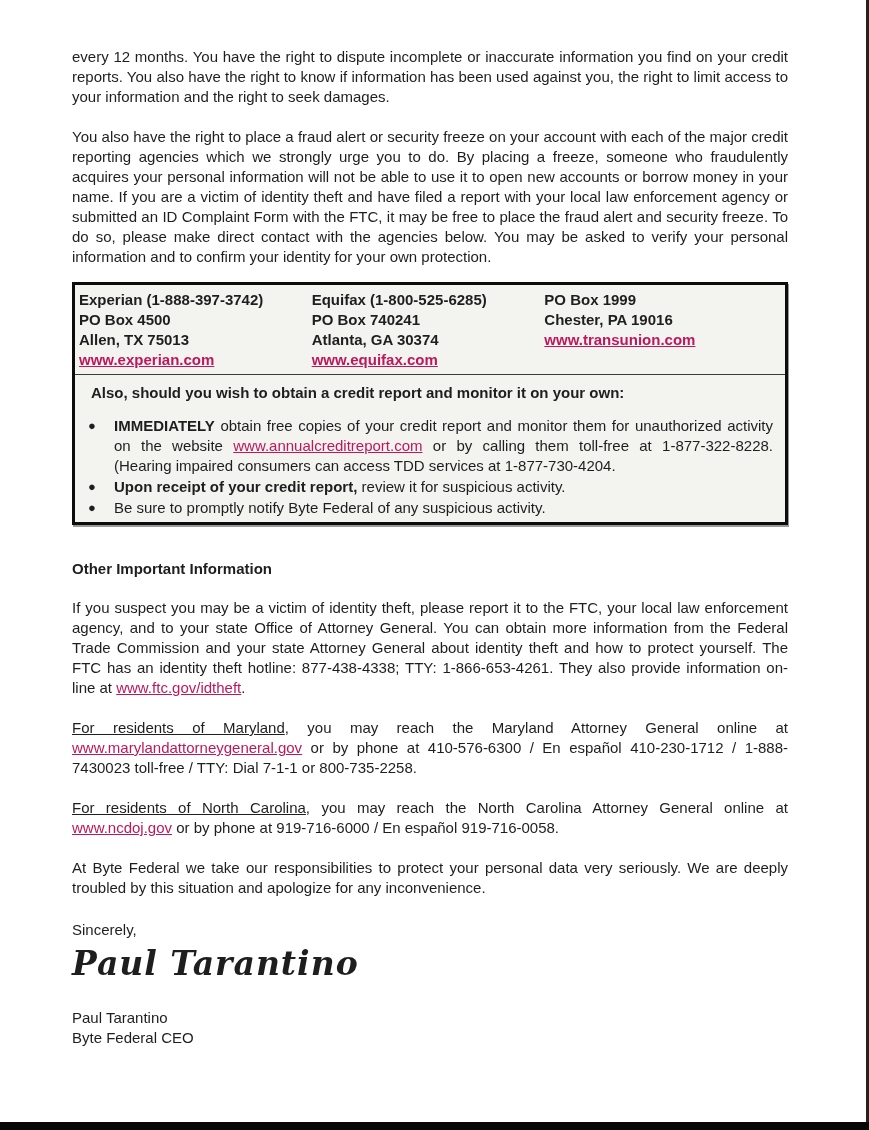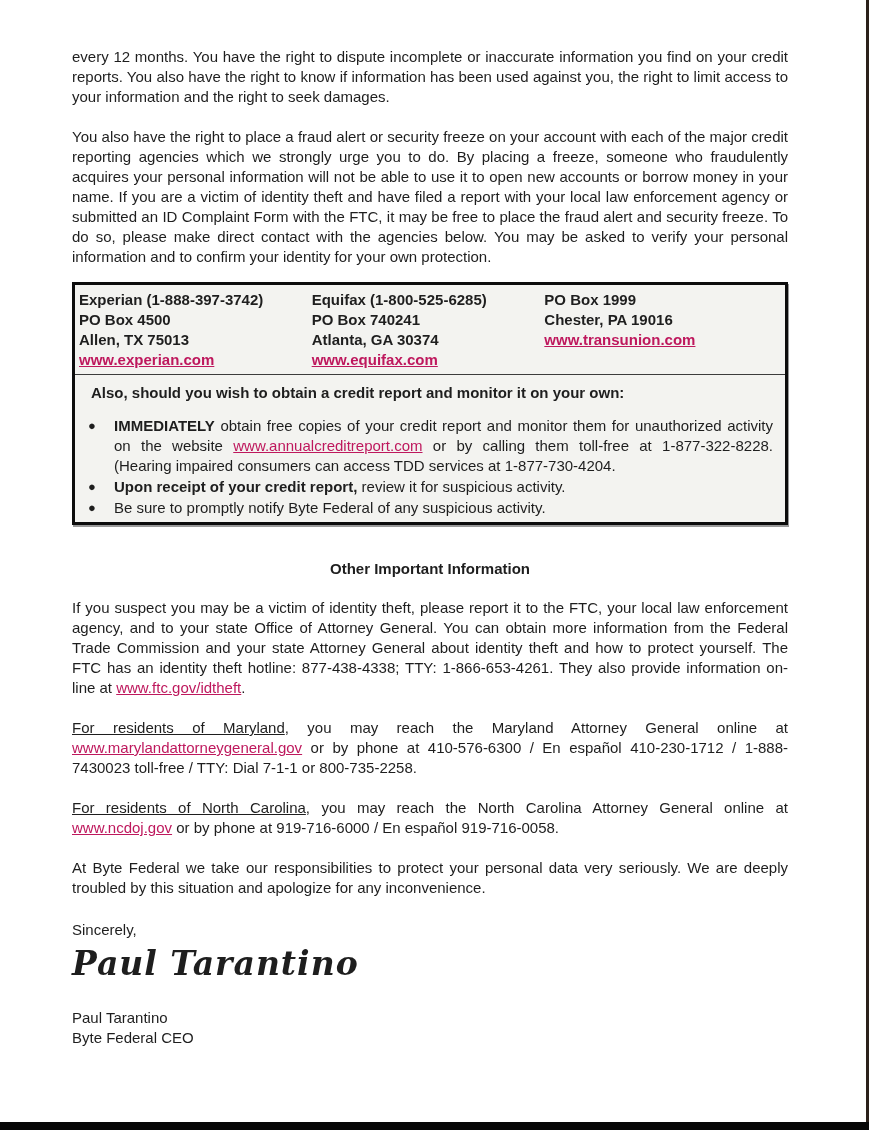--- a/index.html
+++ b/index.html
@@ -30,21 +30,21 @@
   }
   .agency { line-height:20px; }
   .agency .line { font-weight:bold; }
   .box-lower { padding:8px 8px 4px 4px; }
   .also-heading { font-weight:bold; margin:0 0 13px 12px; }
   .bullet { display:flex; margin:0; }
   .bullet .dot { flex:0 0 26px; padding-left:9px; font-size:13px; }
   .bullet .btext { flex:1; text-align:justify; padding-right:4px; }
   .bullet.spaced { margin-bottom:1px; }
 
-  .section-heading { text-align:center; font-weight:bold; margin:0 0 19px 0; }
+  .section-heading { font-weight:bold; margin:0 0 19px 0; }
   .sig-salutation { margin:0 0 2px 0; }
   .sig-script {
     font-family:"DejaVu Serif", cursive;
     font-style:italic; font-weight:bold; font-size:33px; line-height:44px;
     letter-spacing:1px; margin:0 0 22px 0; text-align:left;
   }
   .sig-block { line-height:20px; text-align:left; }
 </style>
 </head>
 <body>

